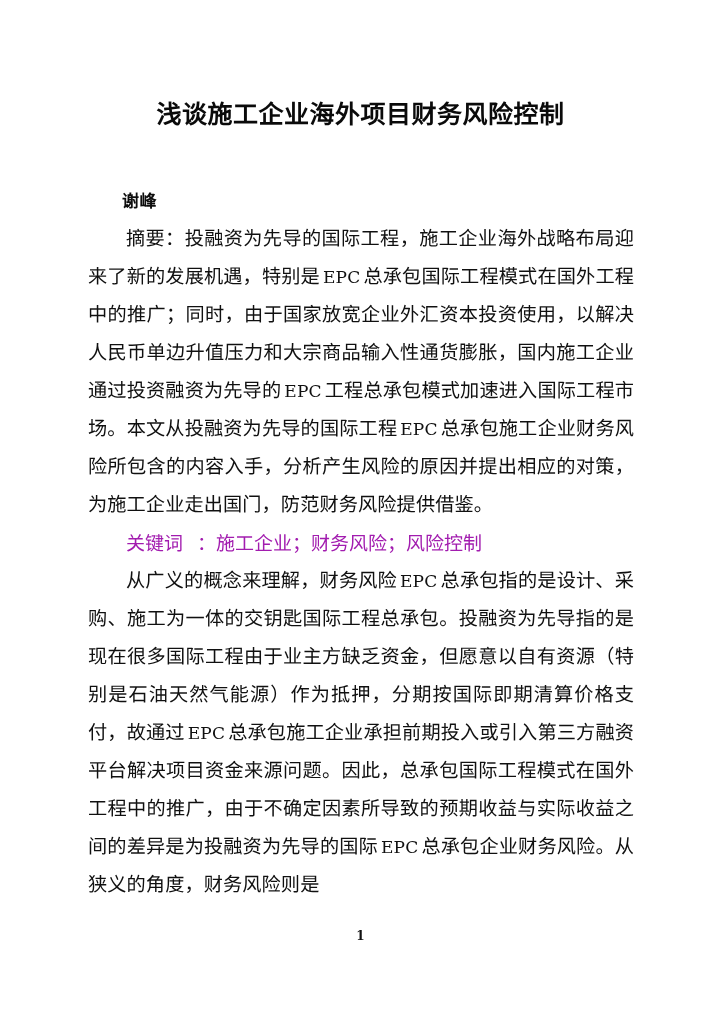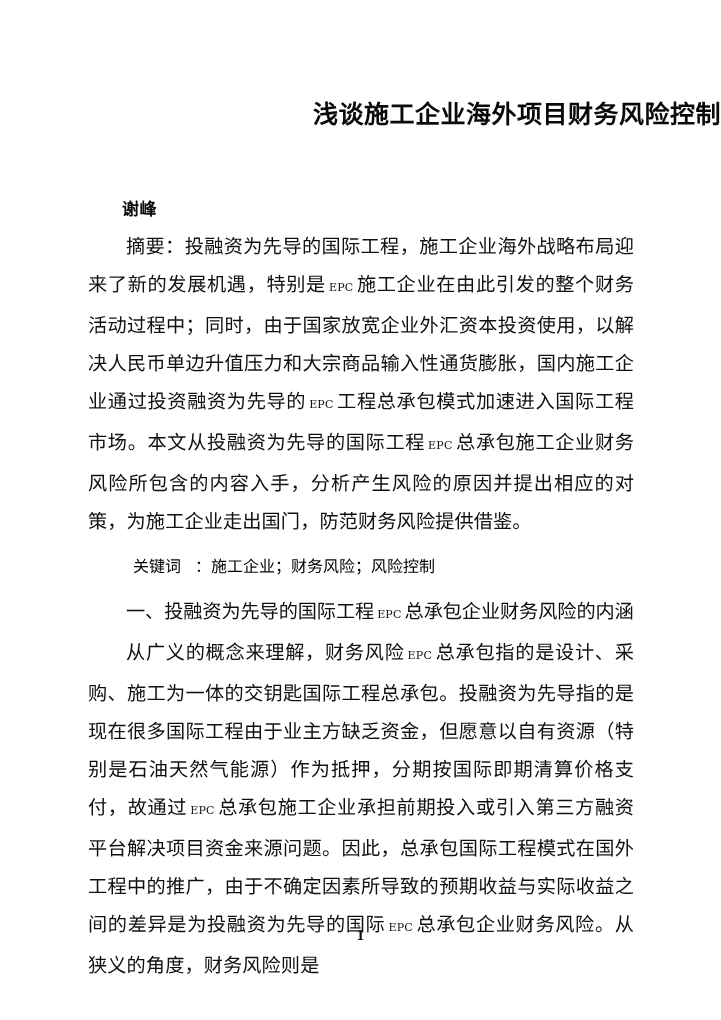--- a/index.html
+++ b/index.html
@@ -22,35 +22,35 @@
     inset: 0;
     background: #ffffff;
   }
 
   
   .doc-title {
     position: absolute;
     top: 80px;
     left: 0;
     width: 721px;
-    text-align: right;
+    text-align: center;
     font-family: "DejaVu Serif", "Liberation Serif", serif;
     font-size: 25px;
     font-weight: 700;
     line-height: 36px;
     letter-spacing: 0.5px;
     color: #0a0a0a;
     white-space: nowrap;
   }
 
   
   .text-col {
     position: absolute;
     left: 88px;
-    top: 190px;
+    top: 182px;
     width: 546px;
   }
 
   .author {
     font-family: "DejaVu Sans", "Liberation Sans", sans-serif;
     font-size: 17px;
     font-weight: 700;
     line-height: 38px;
     text-indent: 34px;
     color: #0d0d0d;
@@ -67,46 +67,46 @@
     color: #101010;
     letter-spacing: 0.1px;
     word-spacing: 0.5px;
   }
 
   p.body-par.no-justify-last {
     text-align-last: left;
   }
 
   .kw-line {
-    margin: 7px;
-    font-size: 16px;
+    margin: 0;
+    font-size: 19px;
     line-height: 38px;
     text-indent: 38px;
-    color: #000000;
+    color: #a21caf;
     white-space: nowrap;
   }
 
   .kw-label {
     margin-right: 14px;
   }
 
   .sec-heading {
     margin: 0;
     font-size: 19.2px;
     line-height: 38px;
     text-indent: 38px;
     color: #101010;
     white-space: nowrap;
     letter-spacing: -0.1px;
   }
 
   
   .latin {
     font-family: "DejaVu Serif", "Liberation Serif", serif;
-    font-size: 11px;
+    font-size: 17px;
     padding: 0 3px;
     letter-spacing: 0.2px;
   }
 
   
   .page-number {
     position: absolute;
     left: 0;
     top: 929px;
     width: 721px;
@@ -121,25 +121,24 @@
 <body>
 
 <div class="page">
 
   <h1 class="doc-title">浅谈施工企业海外项目财务风险控制</h1>
 
   <div class="text-col">
 
     <div class="author">谢峰</div>
 
-    <p class="body-par no-justify-last"><span>摘要：投融资为先导的国际工程，施工企业海外战略布局迎来了新的发展机遇，特别是</span><span class="latin">EPC</span><span>施工企业在由此引发的整个财务活动过程中；同时，由于国家放宽企业外汇资本投资使用，以解决人民币单边升值压力和大宗商品输入性通货膨胀，国内施工企业通过投资融资为先导的</span><span class="latin">EPC</span><span>工程总承包模式加速进入国际工程市场。本文从投融资为先导的国际工程</span><span class="latin">EPC</span><span>总承包施工企业财务风险所包含的内容入手，分析产生风险的原因并提出相应的对策，为施工企业走出国门，防范财务风险提供借鉴。</span></p>
+    <p class="body-par no-justify-last"><span>摘要：投融资为先导的国际工程，施工企业海外战略布局迎来了新的发展机遇，特别是</span><span class="latin">EPC</span><span>总承包国际工程模式在国外工程中的推广；同时，由于国家放宽企业外汇资本投资使用，以解决人民币单边升值压力和大宗商品输入性通货膨胀，国内施工企业通过投资融资为先导的</span><span class="latin">EPC</span><span>工程总承包模式加速进入国际工程市场。本文从投融资为先导的国际工程</span><span class="latin">EPC</span><span>总承包施工企业财务风险所包含的内容入手，分析产生风险的原因并提出相应的对策，为施工企业走出国门，防范财务风险提供借鉴。</span></p>
 
     <p class="kw-line"><span class="kw-label">关键词</span><span>：</span><span>施工企业；财务风险；风险控制</span></p>
 
-    <p class="sec-heading"><span>一、投融资为先导的国际工程</span><span class="latin">EPC</span><span>总承包企业财务风险的内涵</span></p>
 
     <p class="body-par"><span>从广义的概念来理解，财务风险</span><span class="latin">EPC</span><span>总承包指的是设计、采购、施工为一体的交钥匙国际工程总承包。投融资为先导指的是现在很多国际工程由于业主方缺乏资金，但愿意以自有资源（特别是石油天然气能源）作为抵押，分期按国际即期清算价格支付，故通过</span><span class="latin">EPC</span><span>总承包施工企业承担前期投入或引入第三方融资平台解决项目资金来源问题。因此，总承包国际工程模式在国外工程中的推广，由于不确定因素所导致的预期收益与实际收益之间的差异是为投融资为先导的国际</span><span class="latin">EPC</span><span>总承包企业财务风险。从狭义的角度，财务风险则是</span></p>
 
   </div>
 
   <div class="page-number">1</div>
 
 </div>
 
 </body></html>

